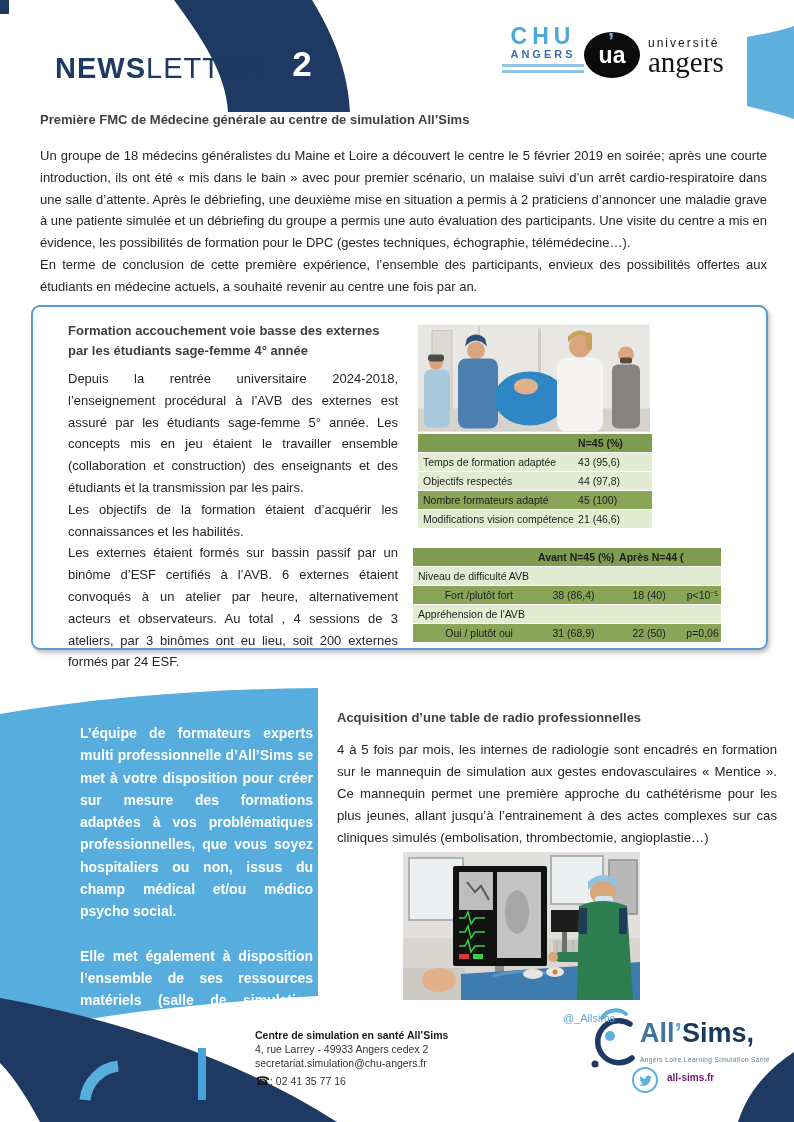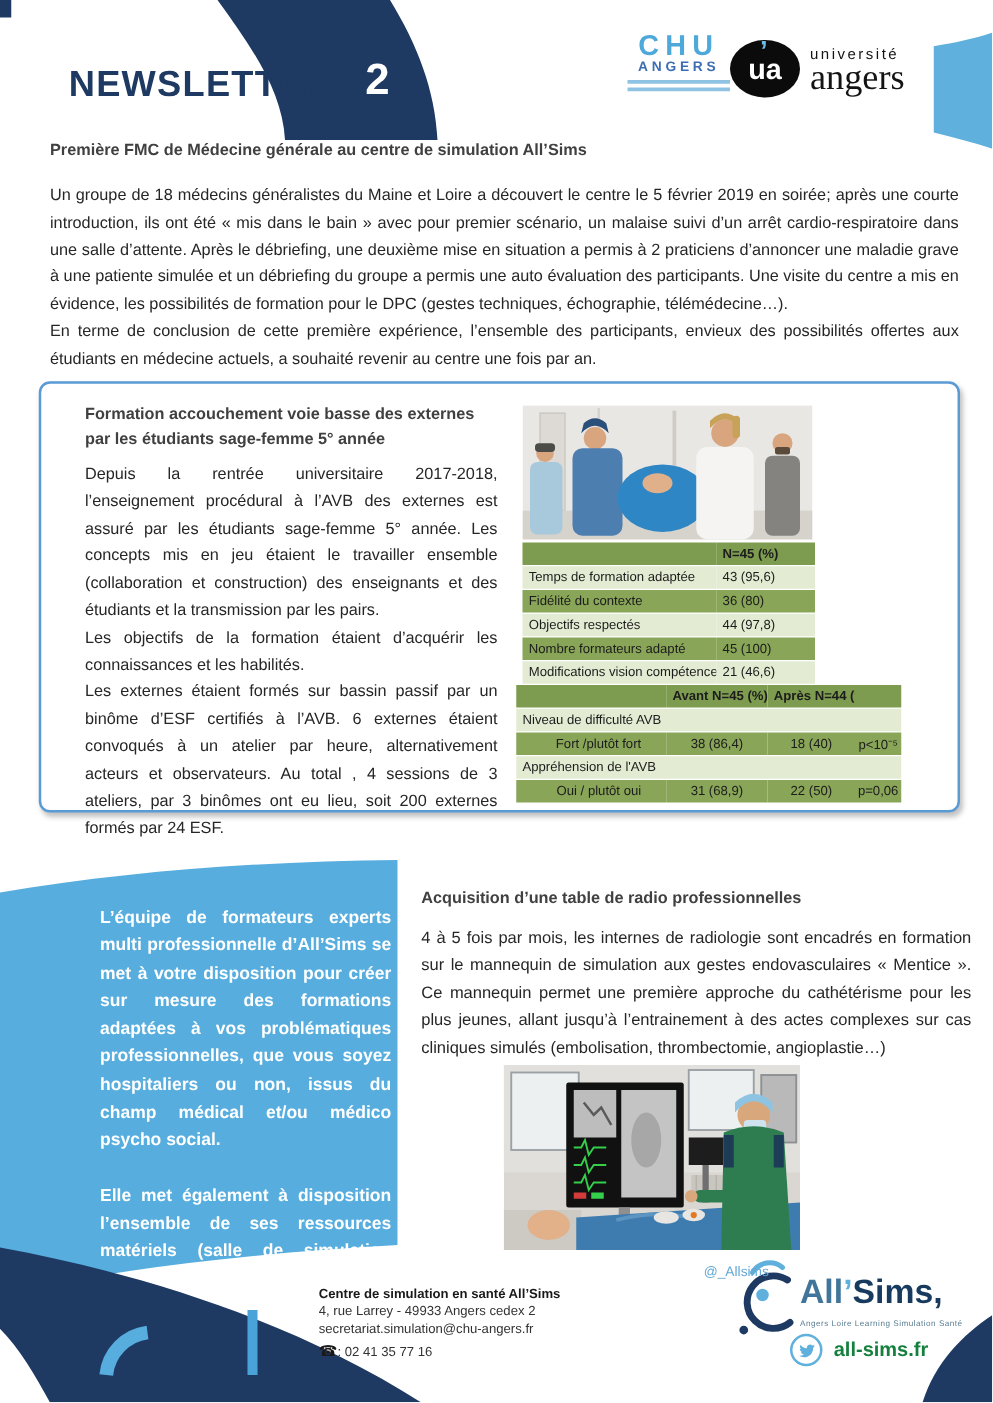--- a/index.html
+++ b/index.html
@@ -5,21 +5,21 @@
   html,body{margin:0;padding:0;background:#ffffff;}
   .page{position:relative;width:794px;height:1122px;background:#fff;overflow:hidden;
         font-family:"Liberation Sans",sans-serif;color:#262626;}
   .abs{position:absolute;}
   svg{display:block;}
 
   
   .corner-chip{left:0;top:0;width:9px;height:14px;background:#1e3a63;}
   .nl-title{left:55px;top:52px;font-size:29px;color:#1e3a63;letter-spacing:1px;white-space:nowrap;}
   .nl-bold{font-weight:bold;}
-  .nl-light{font-weight:bold;text-align:center;}
+  .nl-light{font-weight:normal;text-align:center;}
   .issue-num{left:266px;top:44px;width:72px;text-align:center;font-size:35px;font-weight:bold;color:#fff;}
 
   .chu-logo{left:496px;top:24px;width:94px;text-align:center;}
   .chu-main{font-size:23px;font-weight:bold;color:#4fa8da;letter-spacing:5px;line-height:24px;}
   .chu-sub{font-size:11px;font-weight:bold;color:#3c6eb4;letter-spacing:3px;line-height:13px;}
   .chu-bar{height:3px;background:#8fc3e4;margin:3px 6px 0 6px;}
 
   .ua-logo{left:584px;top:32px;display:flex;align-items:center;}
   .ua-mark{position:relative;width:56px;height:46px;background:#0b0b0b;border-radius:50%;
            display:flex;align-items:center;justify-content:center;color:#fff;font-weight:bold;font-size:23px;}
@@ -78,21 +78,21 @@
   .phone-glyph{font-size:12px;color:#1a1a1a;}
   .as-logo-text{left:640px;top:1020px;width:150px;line-height:26px;white-space:nowrap;}
   .as-big{font-size:27px;font-weight:bold;}
   .as-all{color:#41759a;font-weight:600;}
   .as-apos{color:#5fb0dc;}
   .as-sims{color:#173a5e;}
   .as-sub{font-size:6.5px;color:#5a7d93;letter-spacing:.4px;margin-top:1px;}
   .tw-handle{left:563px;top:1012px;font-size:11px;color:#64a9d4;}
   .tw-icon{left:632px;top:1067px;width:26px;height:26px;border:2px solid #5fb0dc;border-radius:50%;
            display:flex;align-items:center;justify-content:center;box-sizing:border-box;background:#fff;}
-  .website{left:667px;top:1072px;font-size:16px;font-weight:bold;color:#15803d;}
+  .website{left:667px;top:1072px;font-size:10px;font-weight:bold;color:#701a75;}
 </style>
 </head>
 <body>
 
 <div class="page">
 
   <div class="abs corner-chip"></div>
   <svg class="abs" style="left:0;top:0;" width="794" height="125">
     <path d="M174,0 L312,0 C334,36 348,72 350,112 L228,112 C226,72 200,36 174,0 Z" fill="#1e3a63"></path>
     <path d="M747,37 C764,34 780,31 794,26 L794,119 C779,114 763,110 747,106 Z" fill="#5fb0dc"></path>
@@ -121,23 +121,23 @@
     <div class="chu-bar"></div>
   </div>
 
   <div class="abs sec-title t-fmc">Première FMC de Médecine générale au centre de simulation All’Sims</div>
   <div class="abs fmc-body">
     <p>Un groupe de 18 médecins généralistes du Maine et Loire a découvert le centre le 5 février 2019 en soirée; après une courte introduction, ils ont été « mis dans le bain » avec pour premier scénario, un malaise suivi d’un arrêt cardio-respiratoire dans une salle d’attente. Après le débriefing, une deuxième mise en situation a permis à 2 praticiens d’annoncer une maladie grave à une patiente simulée et un débriefing du groupe a permis une auto évaluation des participants. Une visite du centre a mis en évidence, les possibilités de formation pour le DPC (gestes techniques, échographie, télémédecine…).</p>
     <p>En terme de conclusion de cette première expérience, l’ensemble des participants, envieux des possibilités offertes aux étudiants en médecine actuels,  a souhaité revenir au centre une fois par an.</p>
   </div>
 
   <div class="abs box">
-    <div class="abs sec-title box-title">Formation accouchement voie basse des externes par les étudiants sage-femme 5° année</div>
+    <div class="abs sec-title box-title">Formation accouchement voie basse des externes par les étudiants sage-femme 4° année</div>
     <div class="abs box-text">
-      <p>Depuis la rentrée universitaire 2017-2018, l’enseignement procédural à l’AVB des externes est assuré par les étudiants sage-femme 5° année. Les concepts mis en jeu étaient le travailler ensemble (collaboration et construction) des enseignants et des étudiants et la transmission par les pairs.</p>
+      <p>Depuis la rentrée universitaire 2024-2018, l’enseignement procédural à l’AVB des externes est assuré par les étudiants sage-femme 5° année. Les concepts mis en jeu étaient le travailler ensemble (collaboration et construction) des enseignants et des étudiants et la transmission par les pairs.</p>
       <p>Les objectifs de la formation étaient d’acquérir les connaissances et les habilités.</p>
       <p>Les externes étaient formés sur bassin passif par un binôme d’ESF certifiés à l’AVB. 6 externes étaient convoqués à un atelier par heure, alternativement acteurs et observateurs. Au total , 4 sessions de 3 ateliers, par 3 binômes ont eu lieu, soit 200  externes formés par 24 ESF.</p>
     </div>
 
     <svg class="abs photo1" viewBox="0 0 232 107">
       <rect width="232" height="107" fill="#e9e7e3"></rect>
       <rect x="14" y="6" width="20" height="78" fill="#ddd9d4" stroke="#c8c4be" stroke-width="1"></rect>
       <rect x="120" y="4" width="3" height="80" fill="#cfccc6"></rect>
       <rect x="60" y="2" width="2" height="86" fill="#d5d2cc"></rect>
       <rect x="0" y="84" width="232" height="23" fill="#d6d3cd"></rect>
@@ -160,24 +160,20 @@
 
     <table id="table1" class="abs datatable">
       <tbody id="t1-body">
           <tr class="thead">
             <td class="c-lbl"></td>
             <td class="c-val">N=45 (%)</td>
           </tr>
           <tr class="light">
             <td class="c-lbl">Temps de formation adaptée</td>
             <td class="c-val">43 (95,6)</td>
-          </tr>
-          <tr class="dark">
-            <td class="c-lbl">Fidélité du contexte</td>
-            <td class="c-val">36 (80)</td>
           </tr>
           <tr class="light">
             <td class="c-lbl">Objectifs respectés</td>
             <td class="c-val">44 (97,8)</td>
           </tr>
           <tr class="dark">
             <td class="c-lbl">Nombre formateurs adapté</td>
             <td class="c-val">45 (100)</td>
           </tr>
           <tr class="light">

